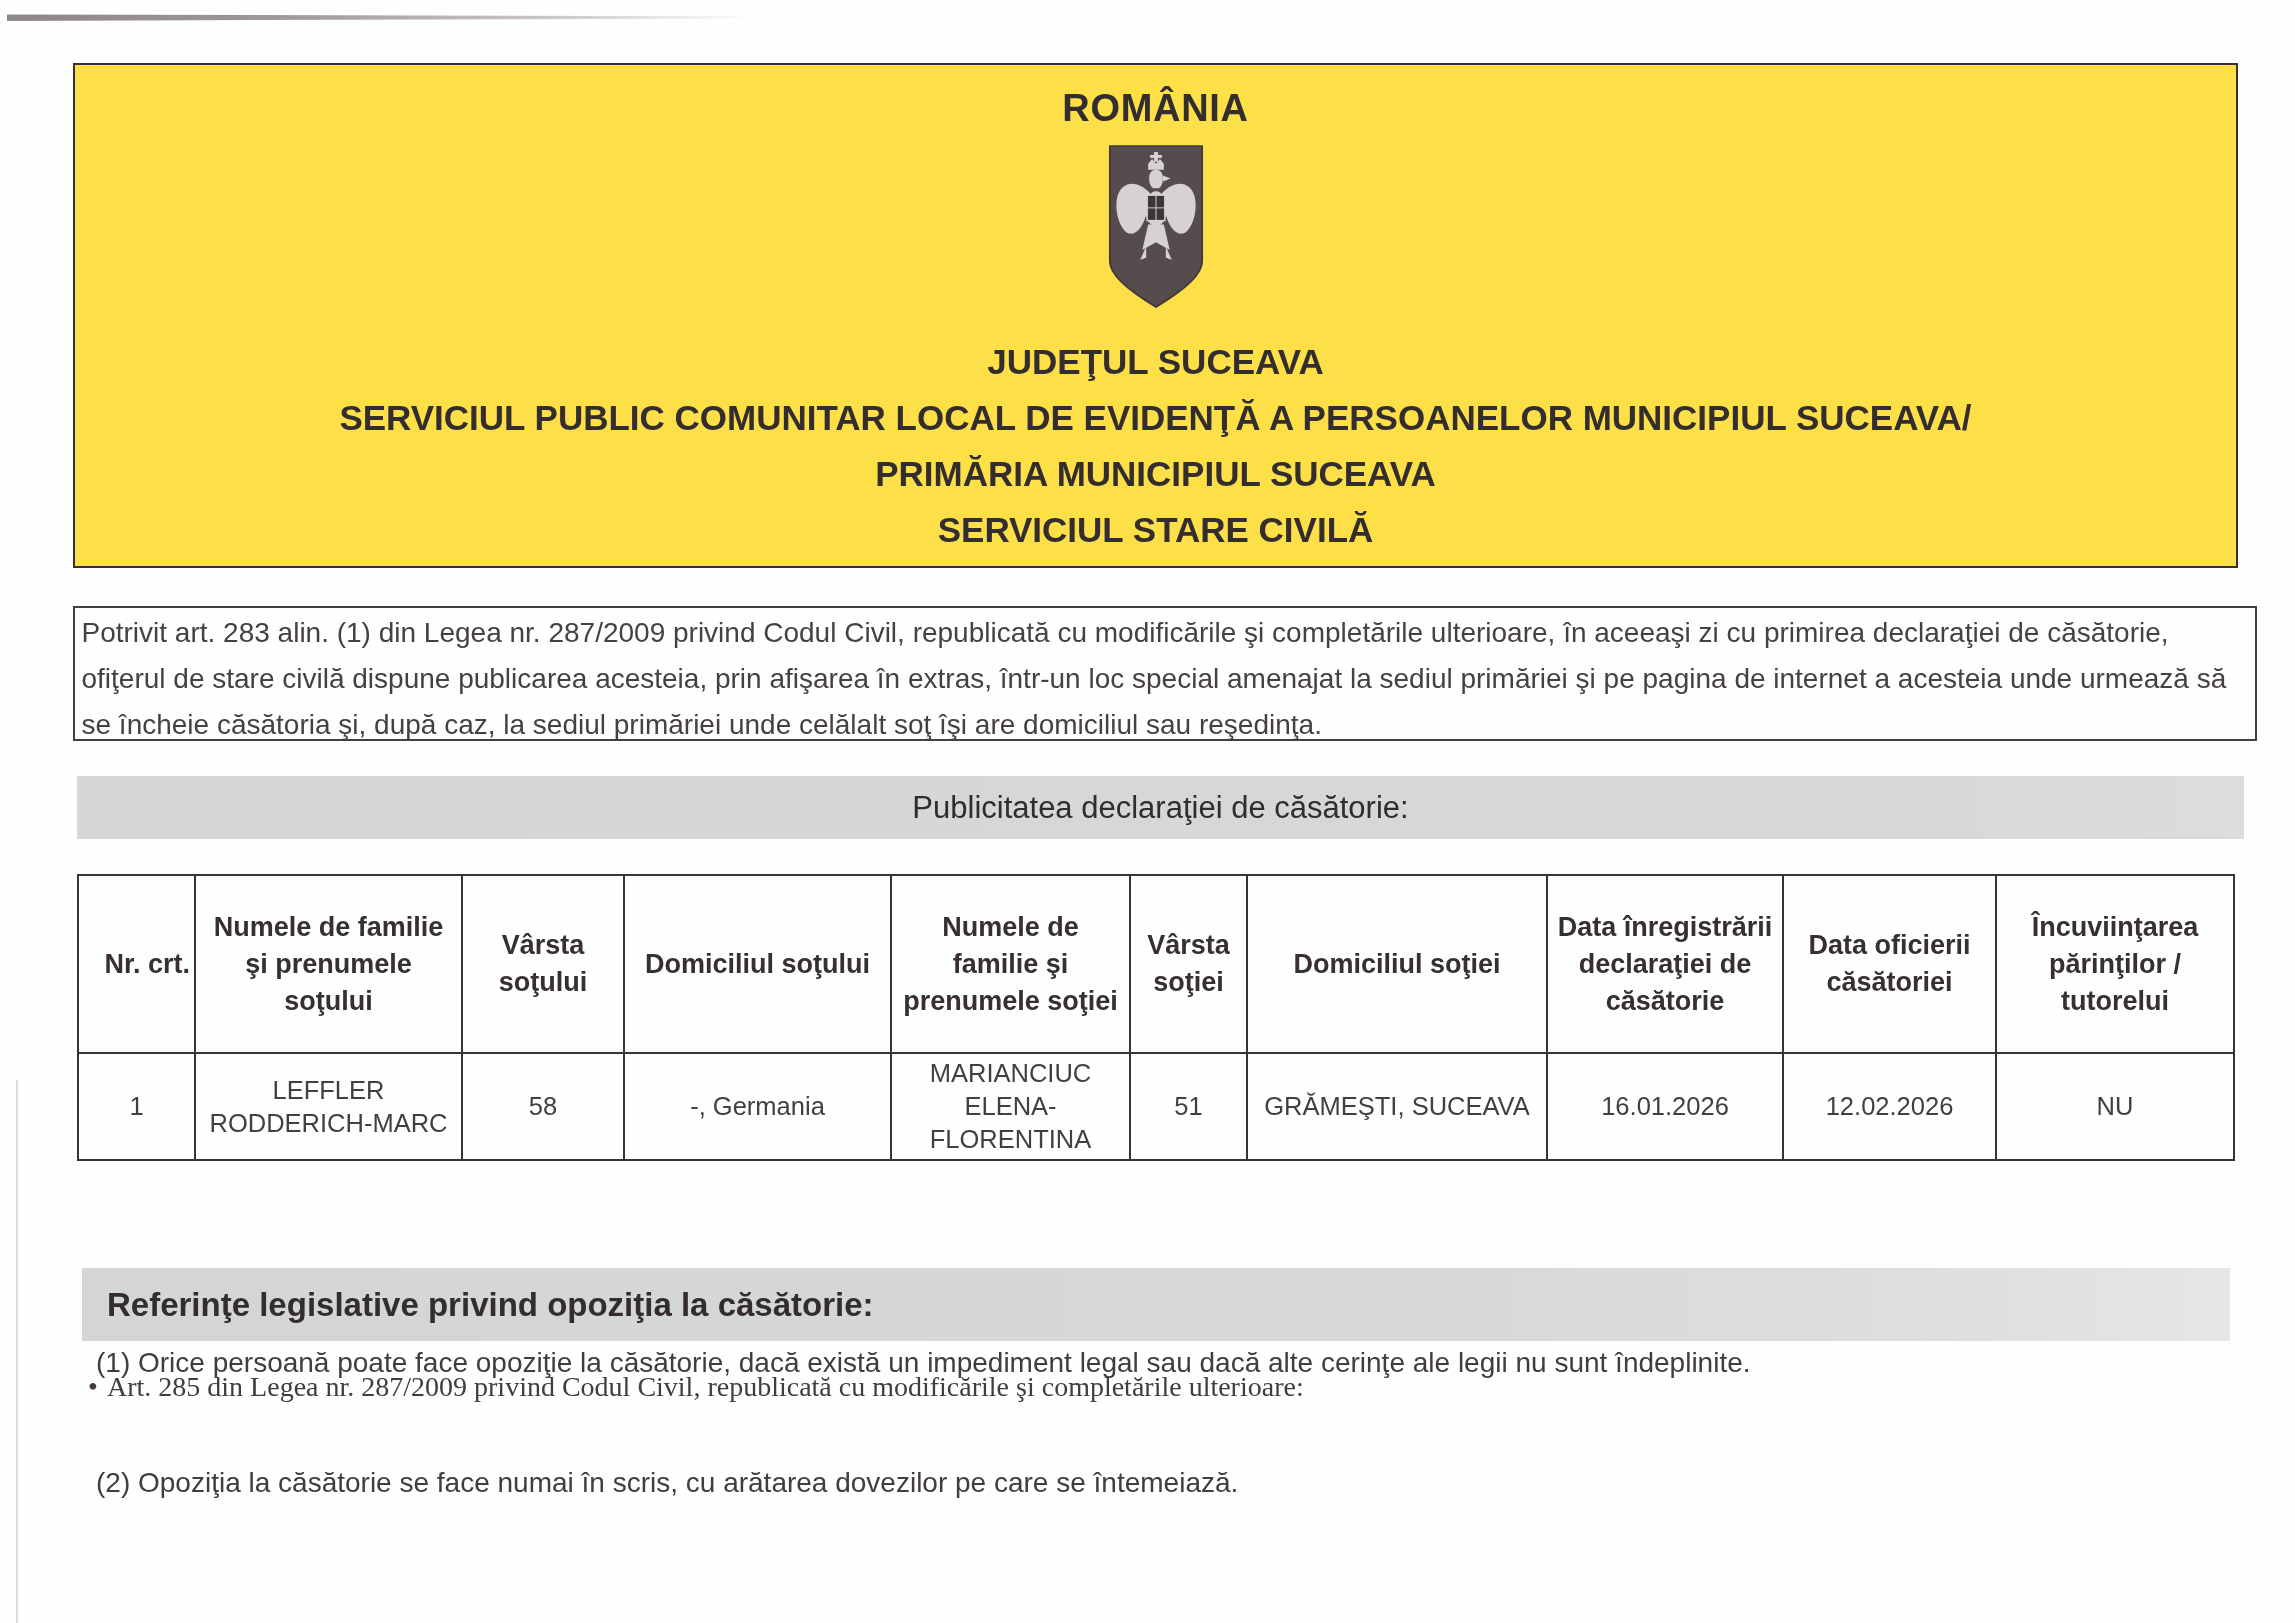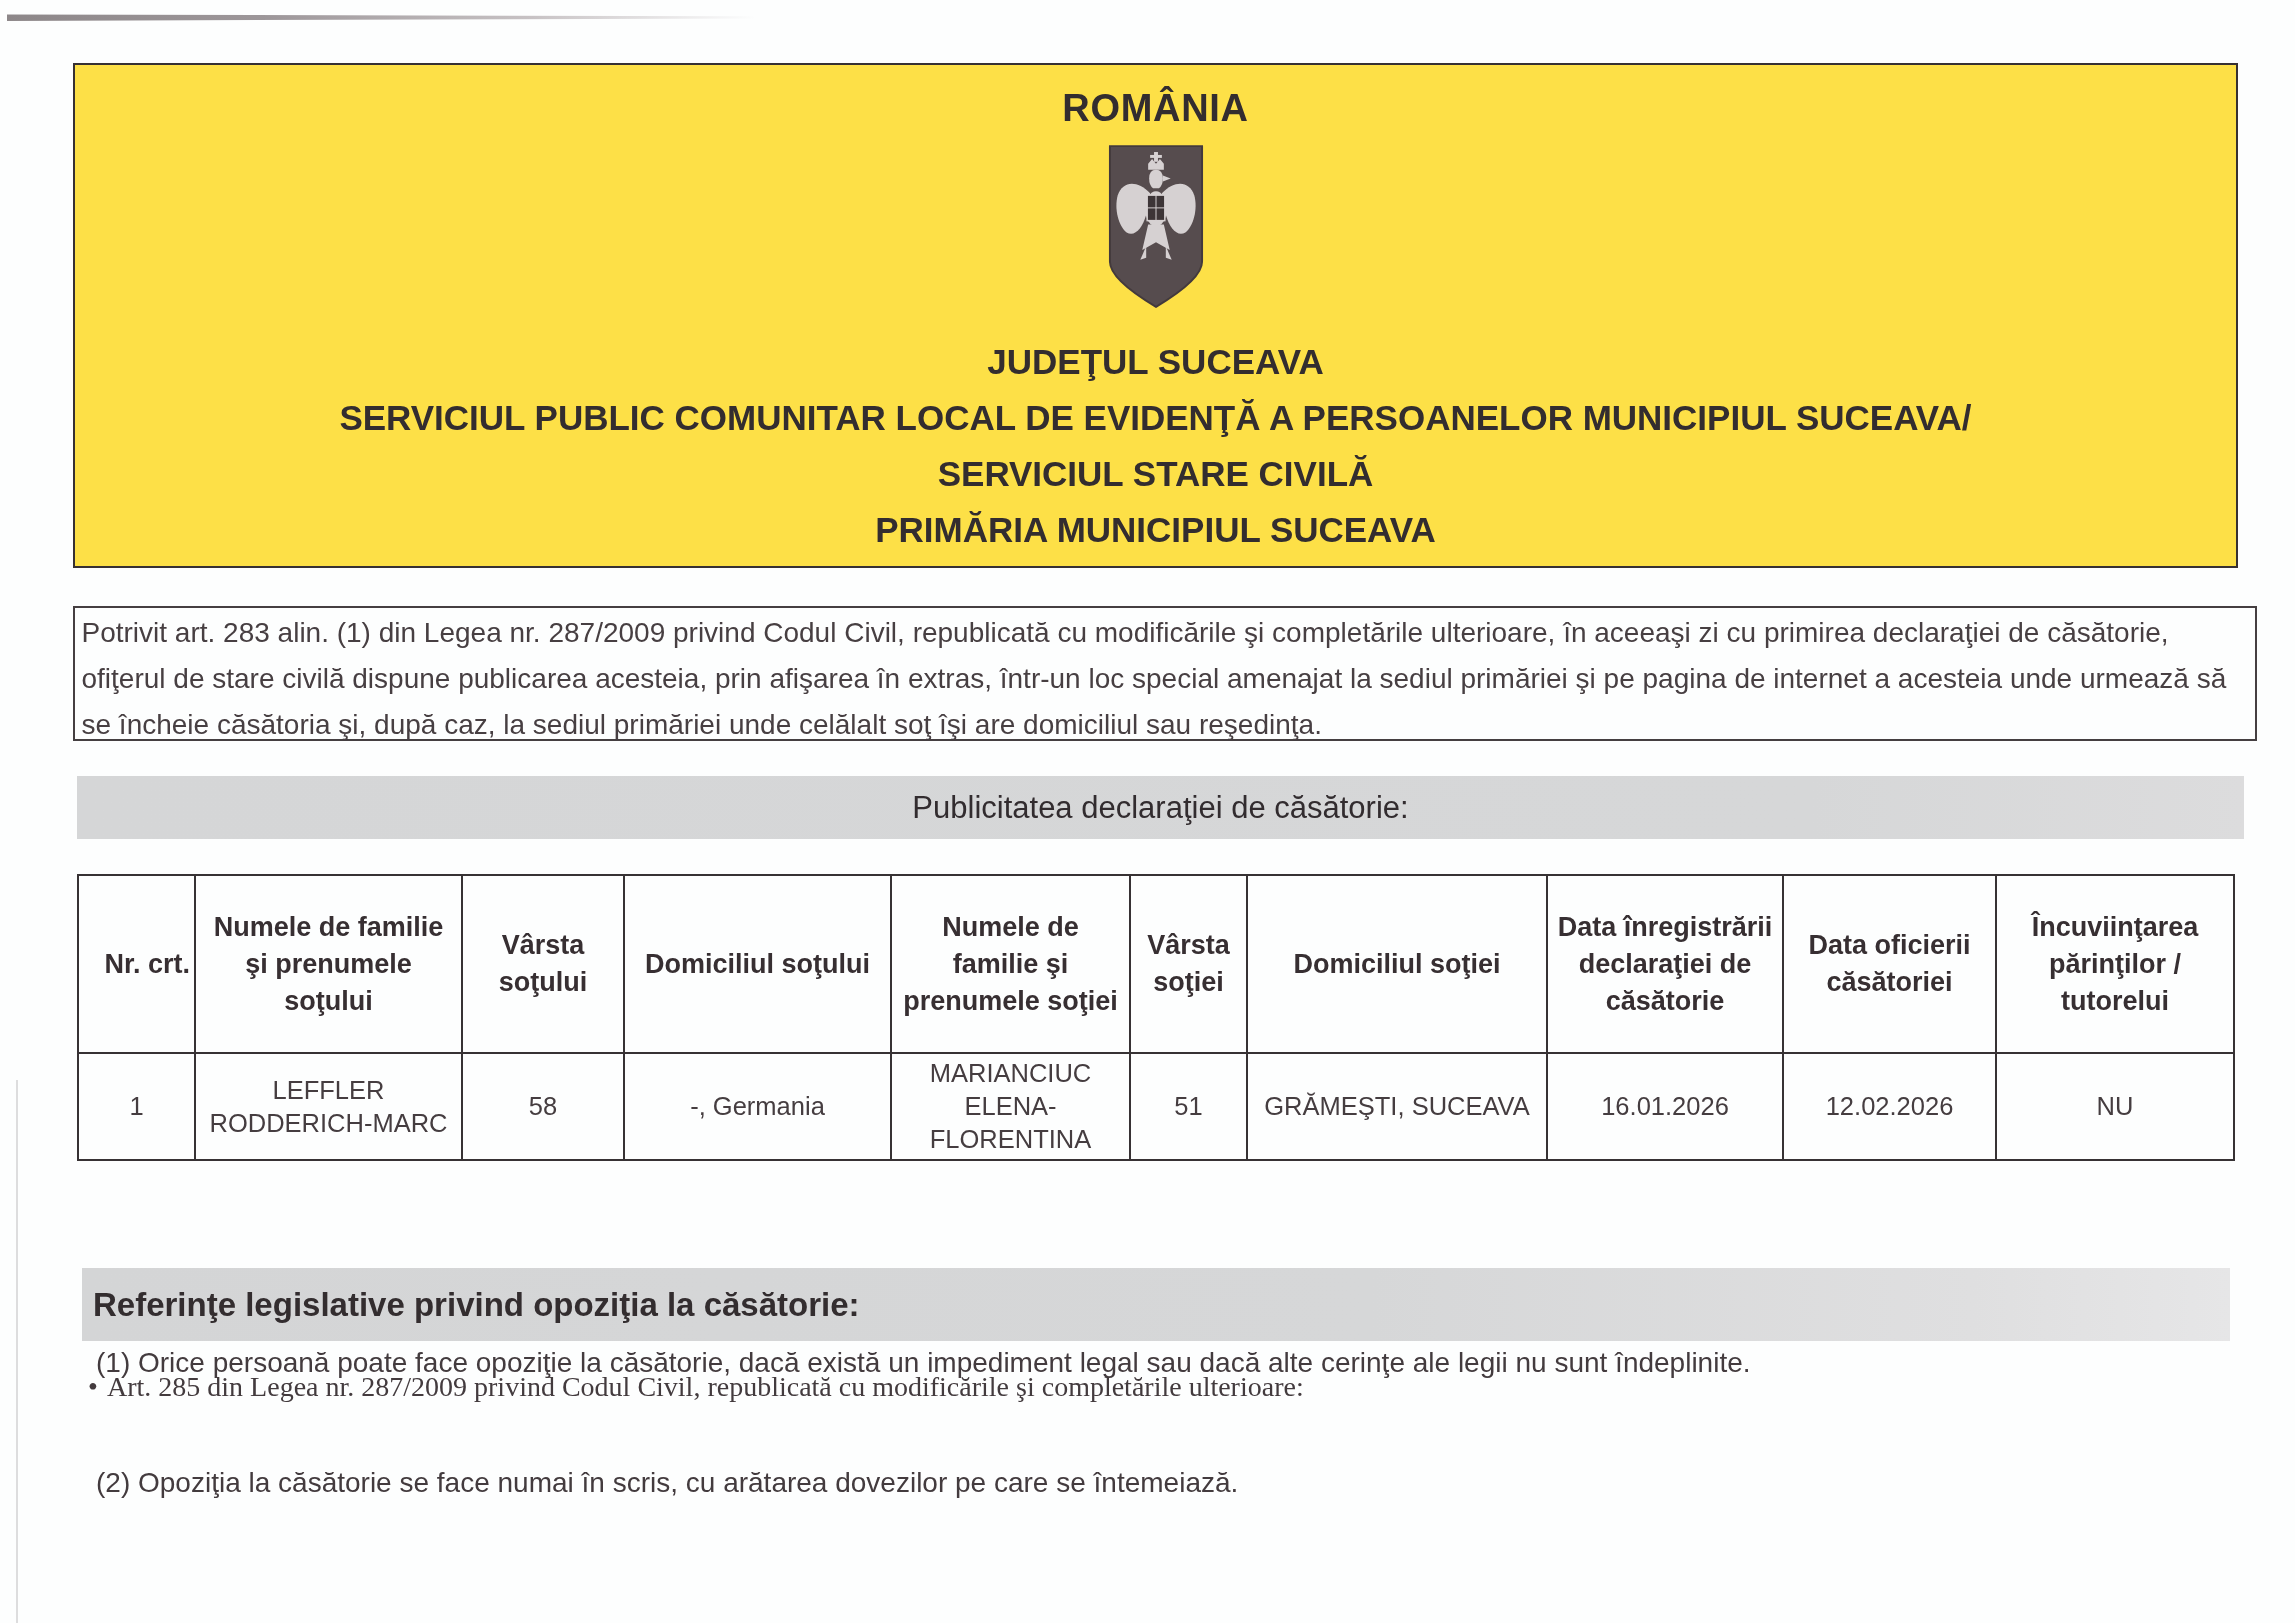--- a/index.html
+++ b/index.html
@@ -69,21 +69,21 @@
   }
   .band-publicity span {
     font-size: 31px; font-weight: normal; color: #322c2f;
   }
   .band-references {
     position: absolute; left: 82px; top: 1268px; width: 2148px; height: 73px;
     background: linear-gradient(90deg, #d4d5d6 0%, #d6d7d8 60%, #dfdfe0 88%, #e6e6e7 100%);
     display: flex; align-items: center;
   }
   .band-references span {
-    font-size: 33px; font-weight: bold; color: #332d2f; padding-left: 11px;
+    font-size: 33px; font-weight: bold; color: #332d2f; padding-left: 25px;
   }
 
   
   table.decl {
     position: absolute; left: 77px; top: 874px; width: 2155px;
     border-collapse: collapse; table-layout: fixed;
     background: #fdfefe;
   }
   table.decl th, table.decl td {
     border: 2px solid #373234;
@@ -147,22 +147,22 @@
         <path d="M60,104 L66,118 L60,116 Z"></path>
       </g>
 
       <rect x="41" y="52" width="18" height="26" fill="#3d3537" stroke="#d6d1d2" stroke-width="1.5"></rect>
       <line x1="50" y1="52" x2="50" y2="78" stroke="#d6d1d2" stroke-width="1"></line>
       <line x1="41" y1="65" x2="59" y2="65" stroke="#d6d1d2" stroke-width="1"></line>
     </svg>
 
     <div class="county">JUDEŢUL SUCEAVA</div>
     <div class="service-line">SERVICIUL PUBLIC COMUNITAR LOCAL DE EVIDENŢĂ A PERSOANELOR MUNICIPIUL SUCEAVA/</div>
+    <div class="service-line">PRIMĂRIA MUNICIPIUL SUCEAVA</div>
     <div class="service-line">SERVICIUL STARE CIVILĂ</div>
-    <div class="service-line">PRIMĂRIA MUNICIPIUL SUCEAVA</div>
   </div>
 
   <div class="legal-box">
     <span>Potrivit art. 283 alin. (1) din Legea nr. 287/2009 privind Codul Civil, republicată cu modificările şi completările ulterioare, în aceeaşi zi cu primirea declaraţiei de căsătorie, ofiţerul de stare civilă dispune publicarea acesteia, prin afişarea în extras, într-un loc special amenajat la sediul primăriei şi pe pagina de internet a acesteia unde urmează să se încheie căsătoria şi, după caz, la sediul primăriei unde celălalt soţ îşi are domiciliul sau reşedinţa.</span>
   </div>
 
   <div class="band-publicity">
     <span>Publicitatea declaraţiei de căsătorie:</span>
   </div>
 

